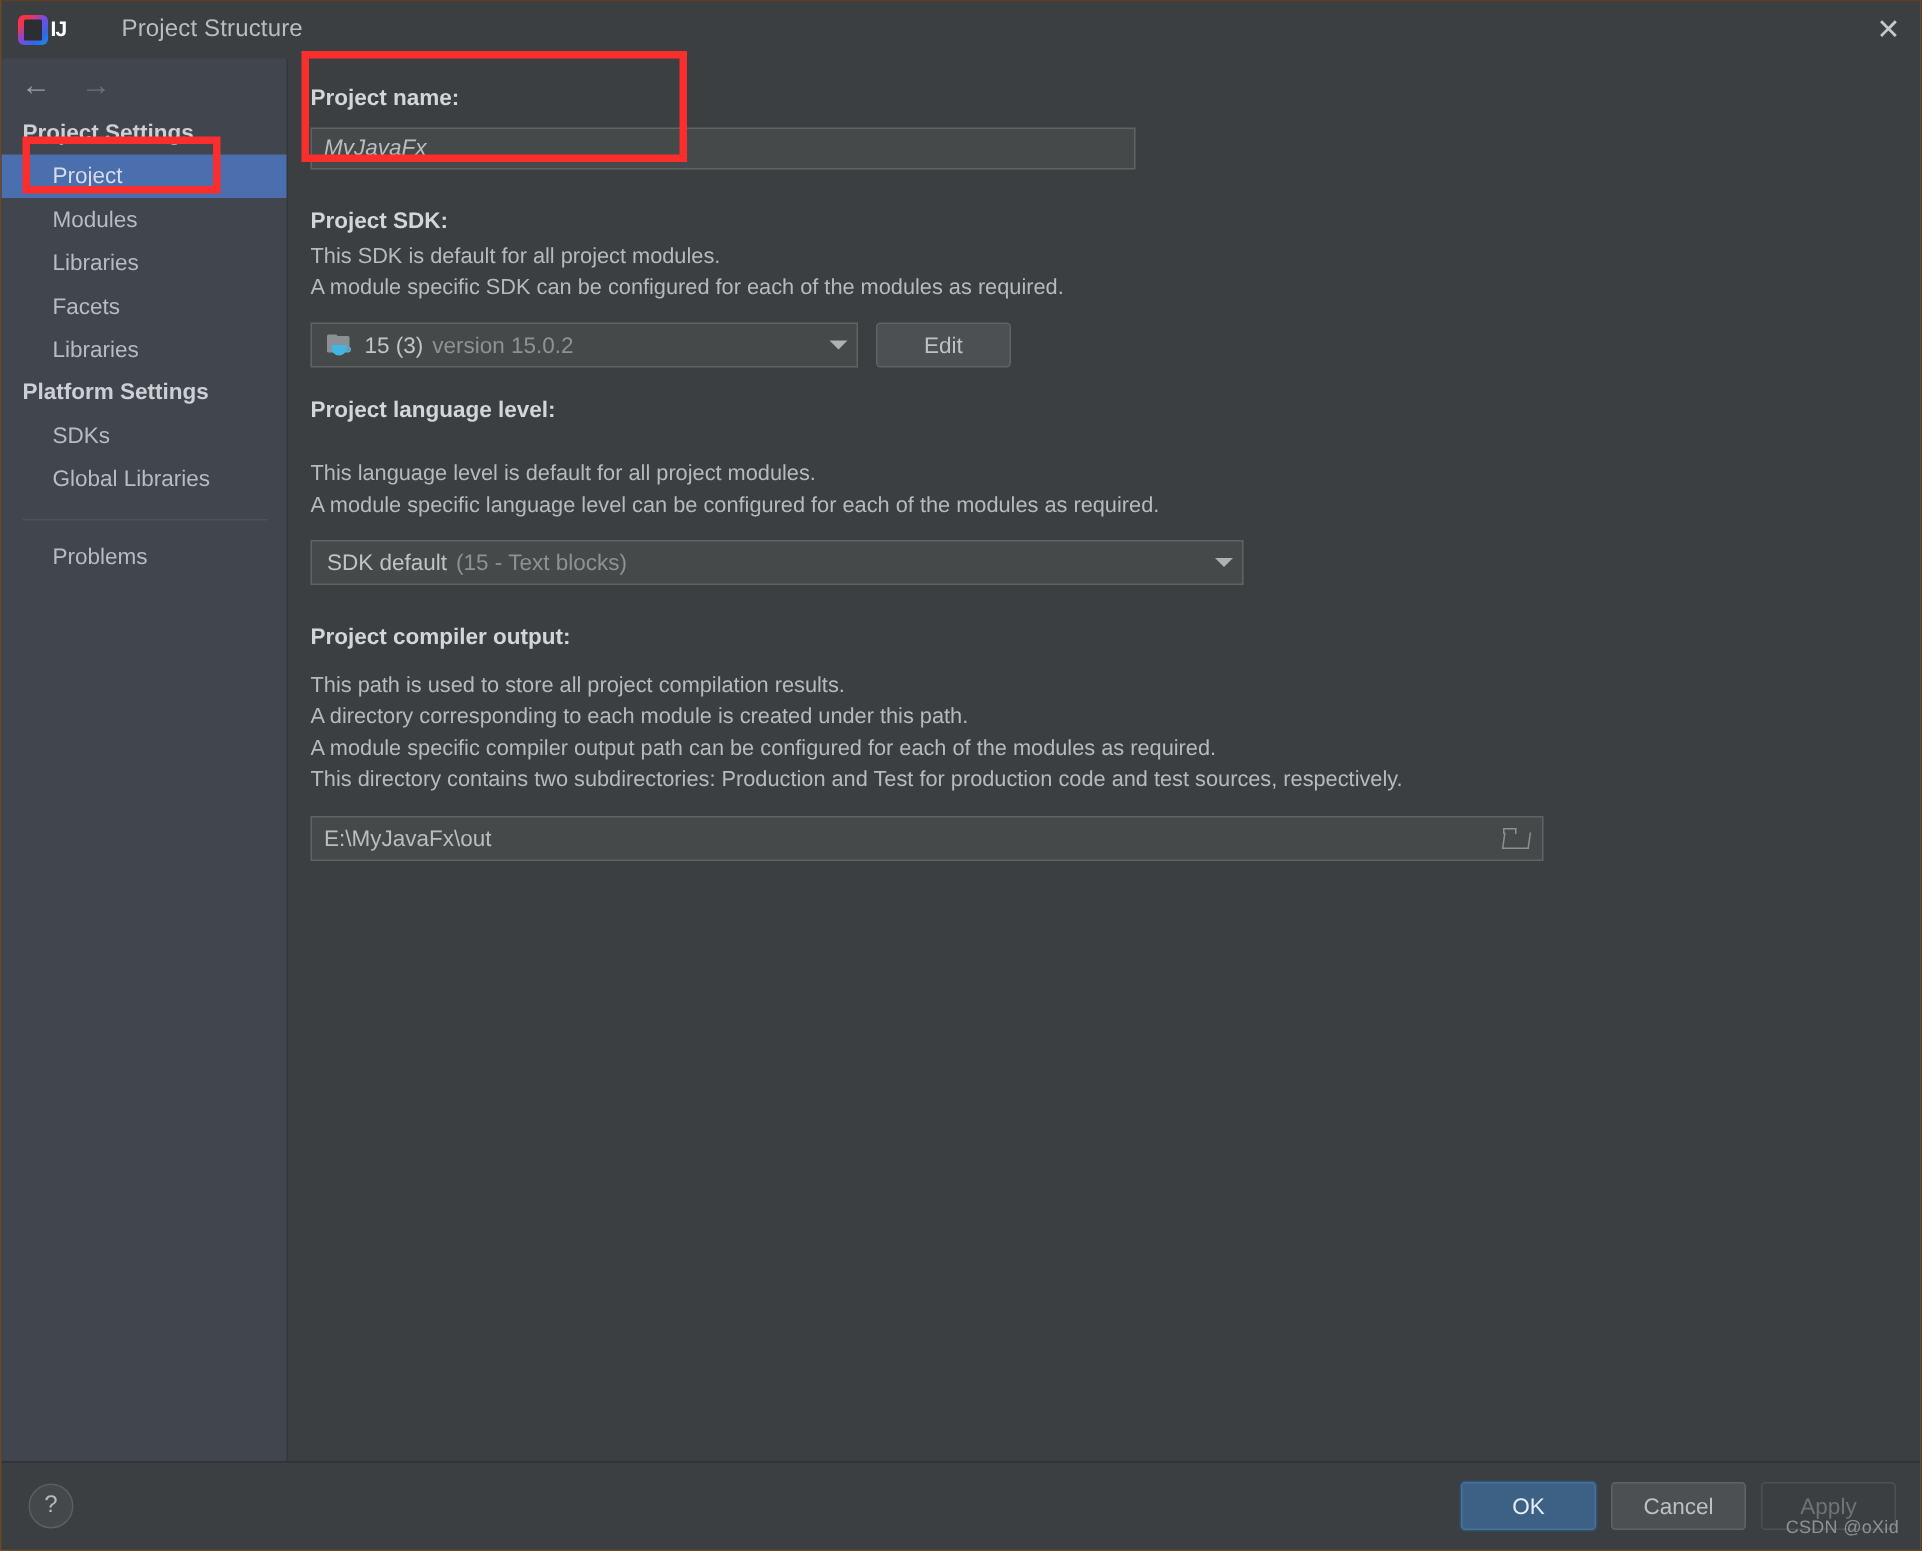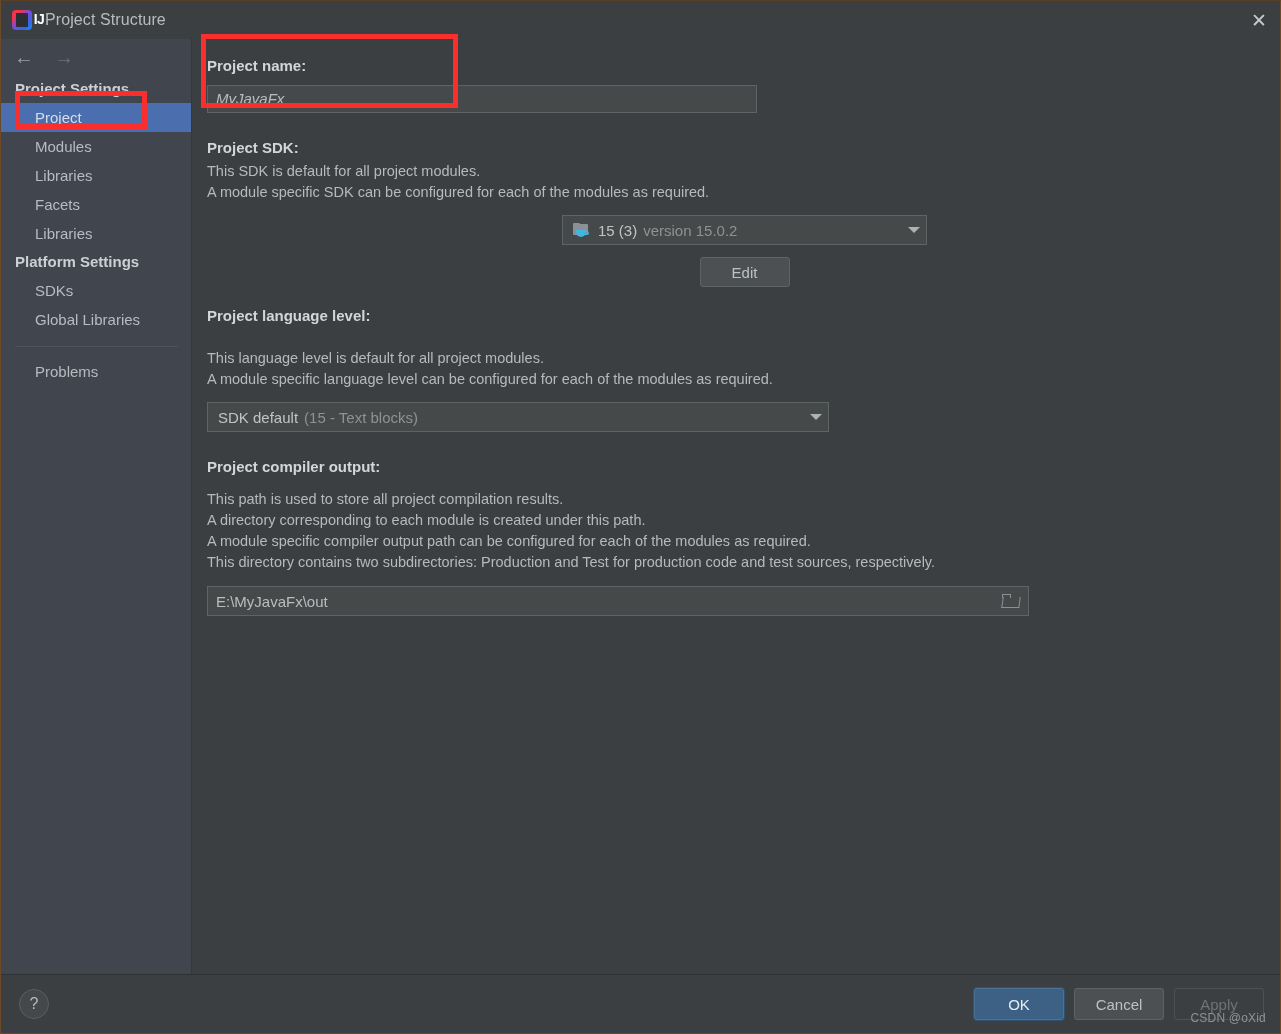--- a/index.html
+++ b/index.html
@@ -59,20 +59,21 @@
     font-weight: bold;
     line-height: 14px;
     text-align: center;
     letter-spacing: -0.5px;
     font-family: "Liberation Sans", sans-serif;
   }
   .title-text {
     color: #b9bcbe;
     font-size: 16px;
     letter-spacing: 0.1px;
+    margin-left: 36px;
   }
   .close-btn {
     position: absolute;
     right: 0; top: 0;
     width: 46px; height: 38px;
     display: flex; align-items: center; justify-content: center;
     color: #c6c9cb;
     font-size: 19px;
     line-height: 1;
   }
@@ -238,21 +239,21 @@
     color: #bdc1c4;
     font-size: 15px;
     height: 30px;
     min-width: 90px;
     display: inline-flex;
     align-items: center;
     justify-content: center;
     padding: 0 14px;
   }
 
-  .row { display: flex; align-items: center; gap: 12px; flex-direction: column; }
+  .row { display: flex; align-items: center; gap: 12px; }
 
   
   .pathfield {
     width: 822px;
     height: 30px;
     background: #45494a;
     border: 1px solid #5e6364;
     display: flex;
     align-items: center;
     padding: 0 8px;

